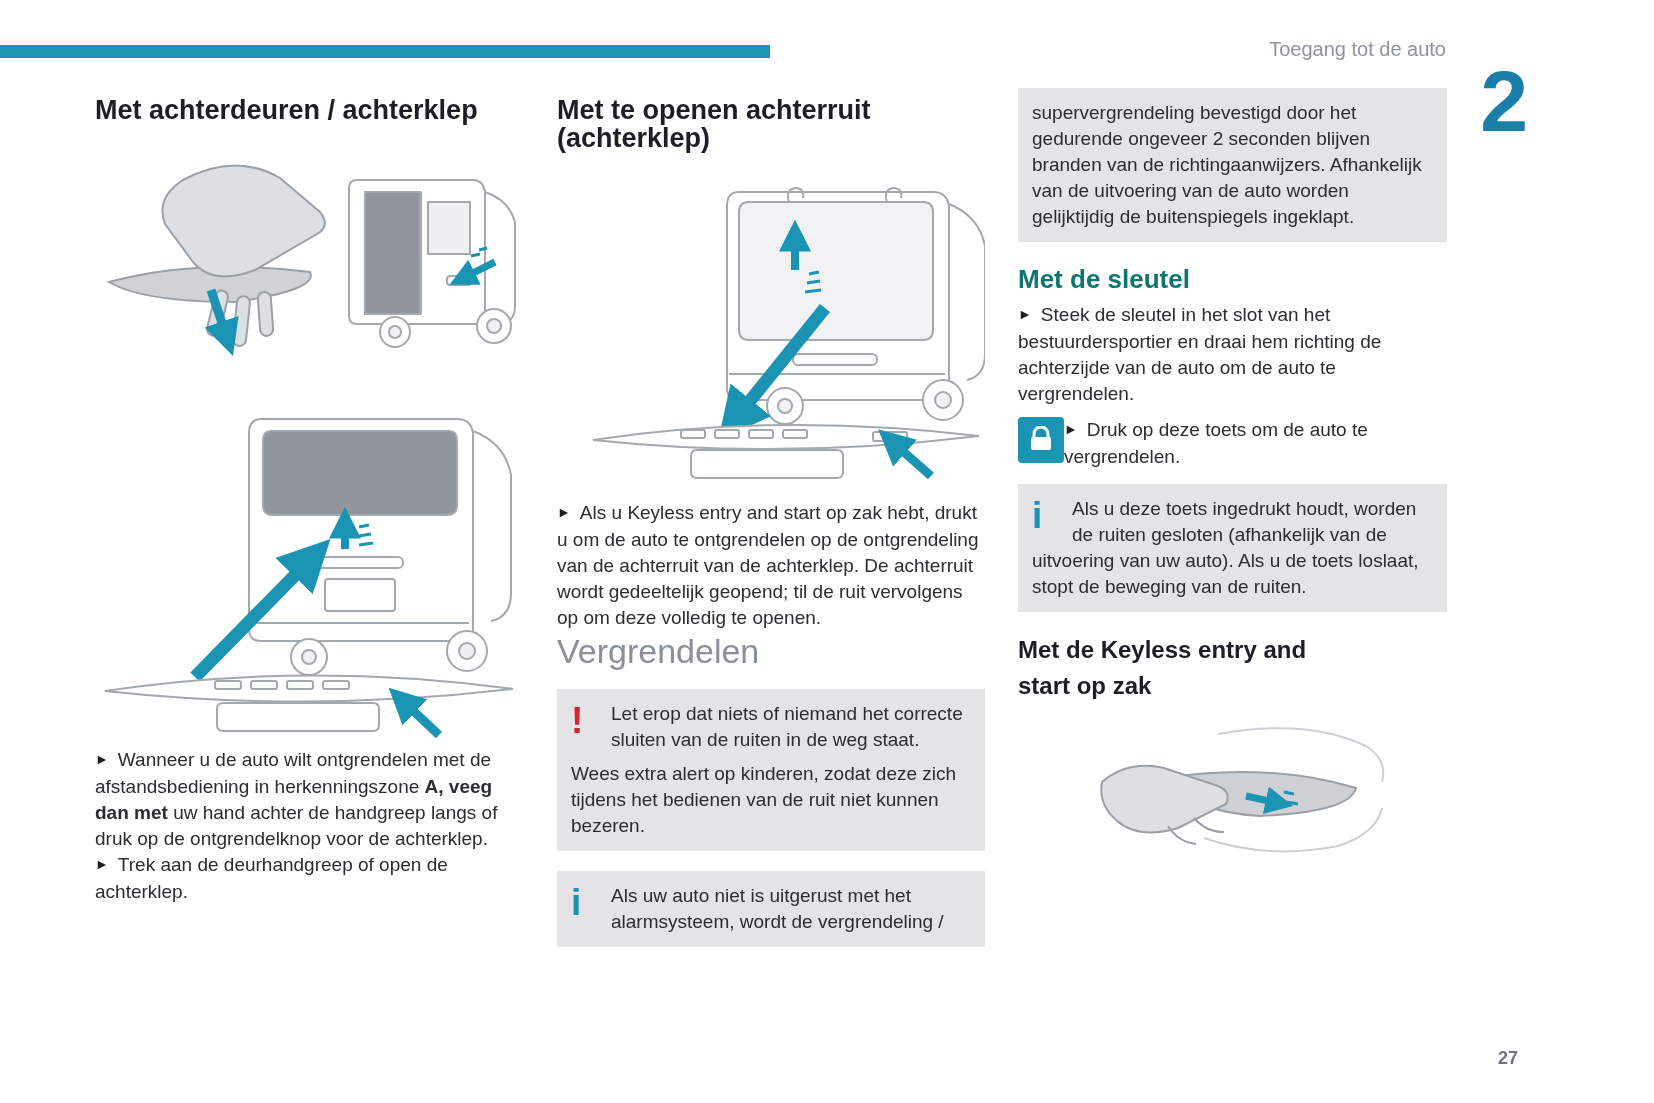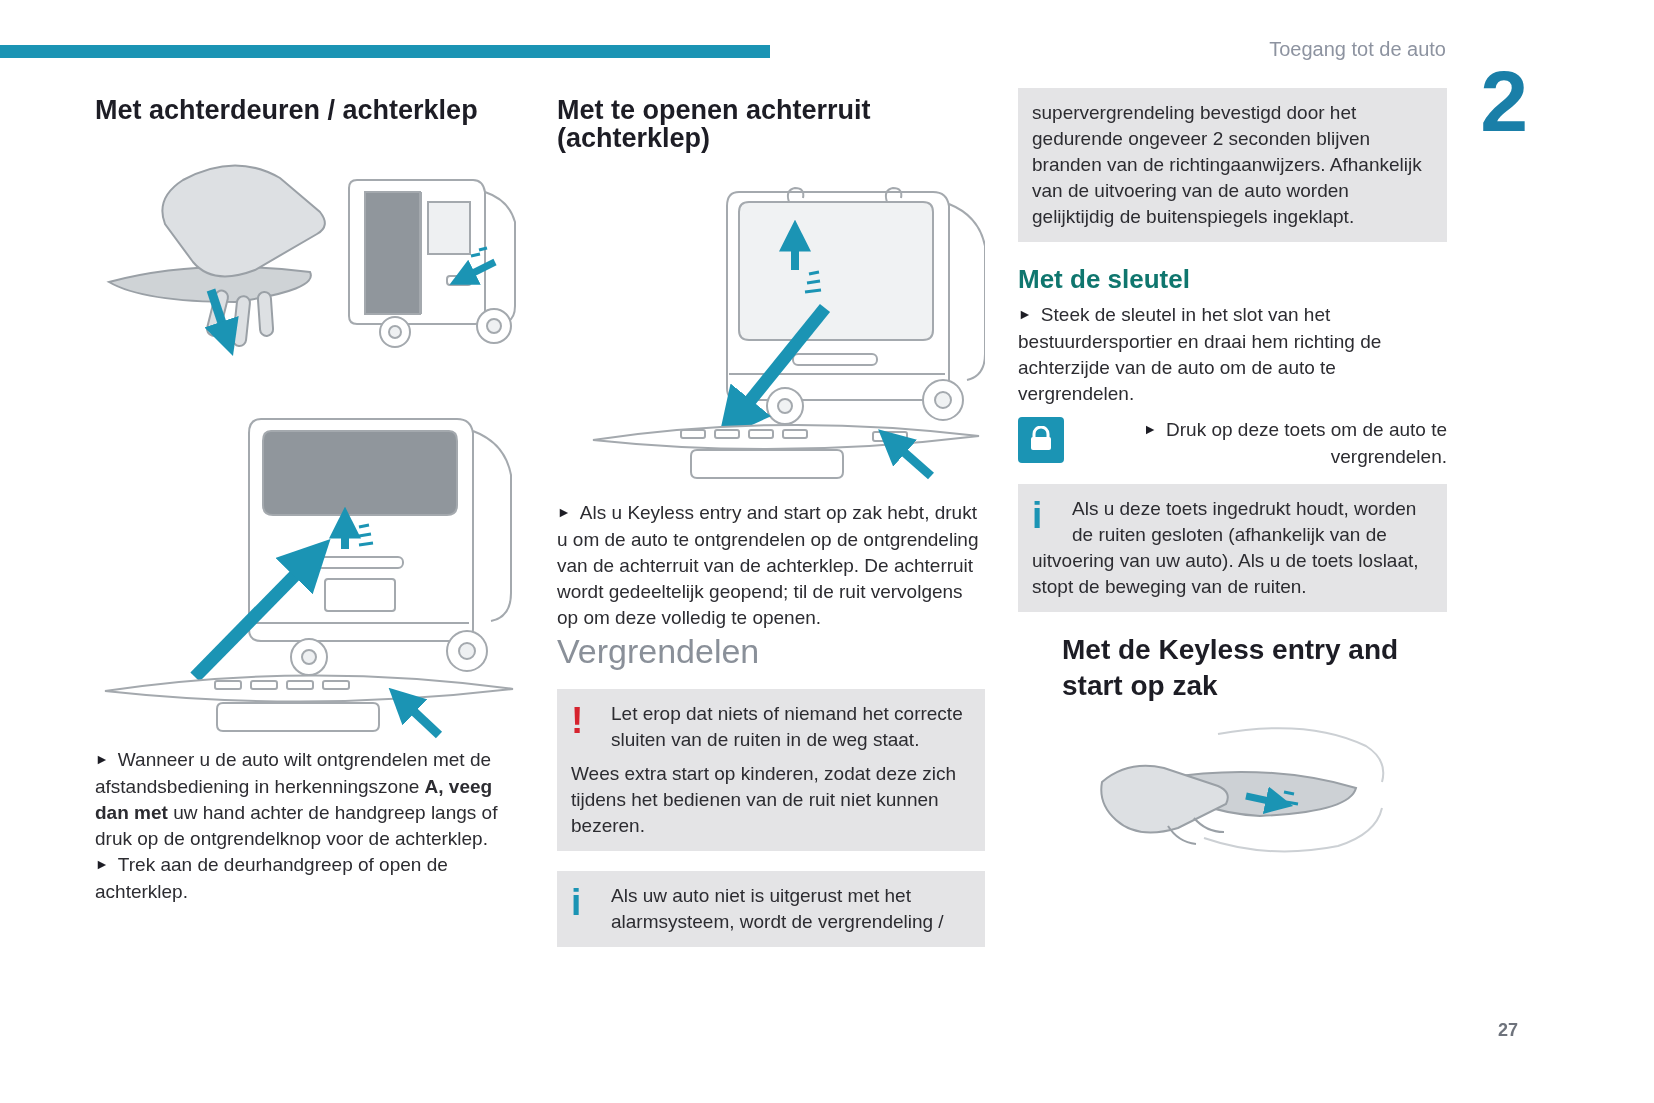--- a/index.html
+++ b/index.html
@@ -8,32 +8,32 @@
   .page { position:relative; width:1654px; height:1103px; background:#fff; overflow:hidden; }
   .topbar { position:absolute; left:0; top:45px; width:770px; height:13px; background:#1b94b4; }
   .breadcrumb { position:absolute; top:38px; right:208px; font-size:20px; color:#8d93a0;margin-left:11px; }
   .chapter-num { position:absolute; top:58px; right:128px; font-size:86px; font-weight:bold; color:#1a7fa8; line-height:1; letter-spacing:-2px; }
   .col { position:absolute; }
   .col-1 { left:95px;  top:96px; width:426px; }
   .col-2 { left:557px; top:96px; width:428px; }
   .col-3 { left:1018px; top:88px; width:429px; }
   .sec-h  { font-size:27px; font-weight:bold; color:#1d1d25; line-height:28px; }
   .sec-h-lg { font-size:26px; font-weight:bold; color:#0f766e; line-height:30px; }
-  .sec-h-xl { font-size:28px; font-weight:bold; color:#1d1d25; line-height:36px;margin-left:44px; }
+  .sec-h-xl { font-size:24px; font-weight:bold; color:#1d1d25; line-height:36px; }
   .body-t { font-size:19px; line-height:26px; color:#2c2c31; }
   .bullet { display:inline-block; margin-right:9px; font-size:14px; position:relative; top:-2px; color:#1d1d25; }
   .graybox { background:#e4e4e6; padding:12px 14px; overflow:hidden; }
   .flag-icon { float:left; width:40px; height:50px; font-size:37px; font-weight:900; line-height:40px; }
   .warn { color:#d6232e; }
   .info { color:#1b94b4; }
   .muted-h { font-size:34px; font-weight:400; color:#8a9099; line-height:40px; }
-  .lock-row { display:flex; gap:0;text-align:right; }
+  .lock-row { display:flex; gap:0; }
   .lock-btn { width:46px; height:46px; background:#1b94b4; border-radius:4px; flex:0 0 auto;
               display:flex; align-items:center; justify-content:center; }
-  .pagenum { position:absolute; right:136px; top:1020px; font-size:18px; font-weight:bold; color:#6e737c; }
+  .pagenum { position:absolute; right:136px; top:1048px; font-size:18px; font-weight:bold; color:#6e737c; }
   .illus { display:block; }
   p + p { margin-top:8px; }
 </style>
 </head>
 <body>
 
 <div class="page">
 
   <div class="topbar"></div>
   <div class="breadcrumb">Toegang tot de auto</div>
@@ -162,21 +162,21 @@
 
     <p class="body-t" style="margin-top:14px">
       <span class="bullet">►</span><span>Als u Keyless entry and start op zak hebt, drukt u om de auto te ontgrendelen op de ontgrendeling van de achterruit van de achterklep. De achterruit wordt gedeeltelijk geopend; til de ruit vervolgens op om deze volledig te openen.</span>
     </p>
 
     <h1 class="muted-h" style="">Vergrendelen</h1>
 
     <div class="graybox" style="margin-top:18px">
       <span class="flag-icon warn">!</span>
       <p class="body-t">Let erop dat niets of niemand het correcte sluiten van de ruiten in de weg staat.</p>
-      <p class="body-t">Wees extra start op kinderen, zodat deze zich tijdens het bedienen van de ruit niet kunnen bezeren.</p>
+      <p class="body-t">Wees extra alert op kinderen, zodat deze zich tijdens het bedienen van de ruit niet kunnen bezeren.</p>
     </div>
 
     <div class="graybox" style="margin-top:20px">
       <span class="flag-icon info">i</span>
       <p class="body-t">Als uw auto niet is uitgerust met het alarmsysteem, wordt de vergrendeling /</p>
     </div>
   </div>
 
   <div class="col col-3">
 

